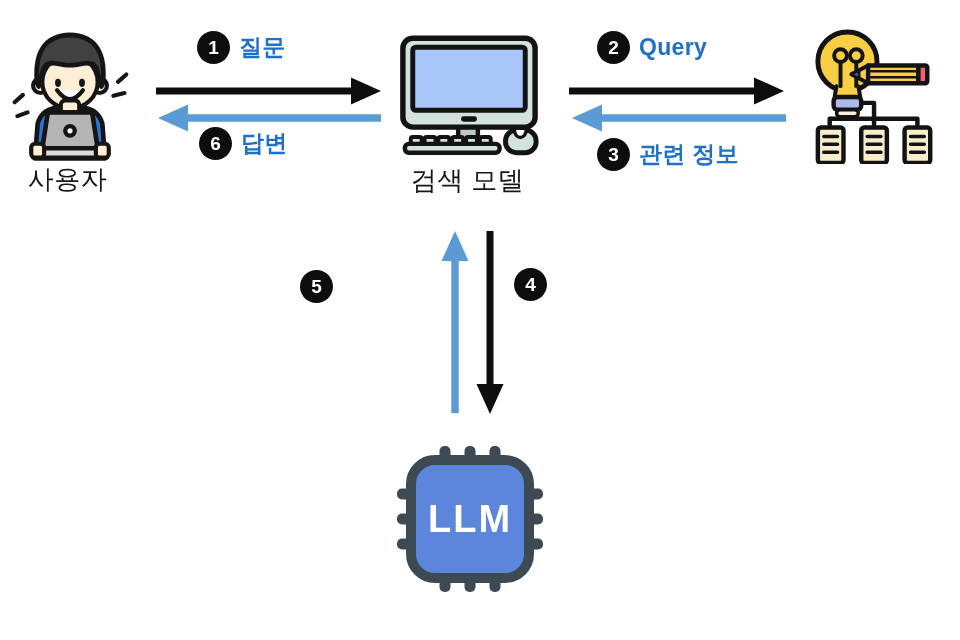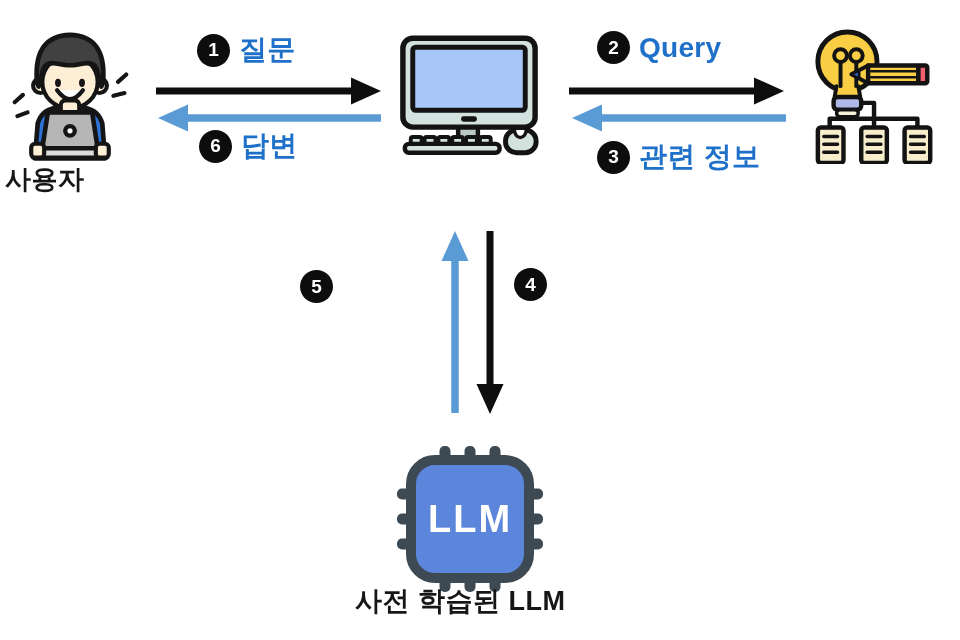--- a/index.html
+++ b/index.html
@@ -3,31 +3,31 @@
 <meta charset="utf-8">
 <style>
   html,body{margin:0;padding:0;background:#fff;}
   .stage{
     position:relative;width:960px;height:640px;background:#fff;overflow:hidden;
     font-family:"Liberation Sans","DejaVu Sans",sans-serif;
   }
   .abs{position:absolute;}
   svg{display:block;}
   .node-label{
-    position:absolute;text-align:left;font-weight:700;font-size:26px;
+    position:absolute;text-align:center;font-weight:400;font-size:26px;
     color:#161616;letter-spacing:0.5px;white-space:nowrap;
   }
   .arrow-label{position:absolute;display:flex;align-items:center;gap:9px;}
   .arrow-label.vert{flex-direction:column;align-items:flex-start;gap:8px;}
   .badge{
     width:33px;height:33px;border-radius:50%;background:#0D0D0D;color:#fff;
     font-weight:700;font-size:19px;display:flex;align-items:center;justify-content:center;
     flex:0 0 auto;
   }
-  .blue-text{color:#1E70C8;font-weight:800;font-size:28px;white-space:nowrap;letter-spacing:0.3px;}
+  .blue-text{color:#1E70C8;font-weight:800;font-size:23px;white-space:nowrap;letter-spacing:0.3px;}
 </style>
 </head>
 <body>
 
 <div class="stage">
 
   <svg class="abs" style="left:0;top:0;" width="960" height="640" viewBox="0 0 960 640">
     <g>
       <line x1="156" y1="91" x2="353" y2="91" stroke="#0E0E0E" stroke-width="7"></line>
       <polygon points="351,77.5 381,91 351,104.5" fill="#0E0E0E"></polygon>
@@ -93,20 +93,21 @@
         <rect x="44" y="103" width="11" height="10" rx="2" fill="#D3E2DE" stroke-width="4"></rect>
         <rect x="58" y="103" width="11" height="10" rx="2" fill="#D3E2DE" stroke-width="4"></rect>
         <rect x="72" y="103" width="11" height="10" rx="2" fill="#D3E2DE" stroke-width="4"></rect>
         <rect x="86" y="103" width="11" height="10" rx="2" fill="#D3E2DE" stroke-width="4"></rect>
         <rect x="10" y="110" width="96" height="9" rx="4" fill="#D3E2DE" stroke-width="4.5"></rect>
         <rect x="112" y="96" width="31" height="23" rx="11" fill="#D3E2DE" stroke-width="5"></rect>
         <path d="M121,96 a6,7.5 0 0 0 12,0" fill="#FFFFFF" stroke-width="3.5"></path>
       </g>
     </svg>
   </div>
+  <div class="node-label" style="left:390px;top:163px;width:155px;">검색 모델</div>
 
   <div class="abs" style="left:798px;top:26px;">
     <svg width="158" height="138" viewBox="0 0 160 140">
       <g stroke="#131313" stroke-linecap="round" stroke-linejoin="round">
         <circle cx="50" cy="36" r="30" fill="#F9CE45" stroke-width="5"></circle>
         <path d="M39,61 L37,72 L63,72 L61,61" fill="#F9CE45" stroke-width="4"></path>
         <circle cx="43" cy="30" r="6.5" fill="none" stroke-width="4"></circle>
         <circle cx="59" cy="30" r="6.5" fill="none" stroke-width="4"></circle>
         <path d="M43,36.5 L43,61" fill="none" stroke-width="4"></path>
         <path d="M59,36.5 L59,61" fill="none" stroke-width="4"></path>
@@ -141,21 +142,20 @@
         <rect x="2" y="69.5" width="18" height="11" rx="5"></rect>
         <rect x="2" y="94.5" width="18" height="11" rx="5"></rect>
         <rect x="130" y="44.5" width="18" height="11" rx="5"></rect>
         <rect x="130" y="69.5" width="18" height="11" rx="5"></rect>
         <rect x="130" y="94.5" width="18" height="11" rx="5"></rect>
       </g>
       <rect x="16" y="16" width="118" height="118" rx="24" fill="#5B86DB" stroke="#3D4A54" stroke-width="10"></rect>
       <text x="75" y="88" text-anchor="middle" font-size="38" font-weight="bold" fill="#FFFFFF" letter-spacing="2" font-family="Liberation Sans, DejaVu Sans, sans-serif">LLM</text>
     </svg>
   </div>
-  <div class="node-label" style="left:355px;top:583px;width:230px;font-size:27px;">사전 학습된 LLM</div>
 
   <div class="arrow-label" style="left:197px;top:31px;">
     <div class="badge">1</div>
     <div class="blue-text">질문</div>
   </div>
 
   <div class="arrow-label" style="left:199px;top:127px;">
     <div class="badge">6</div>
     <div class="blue-text">답변</div>
   </div>

